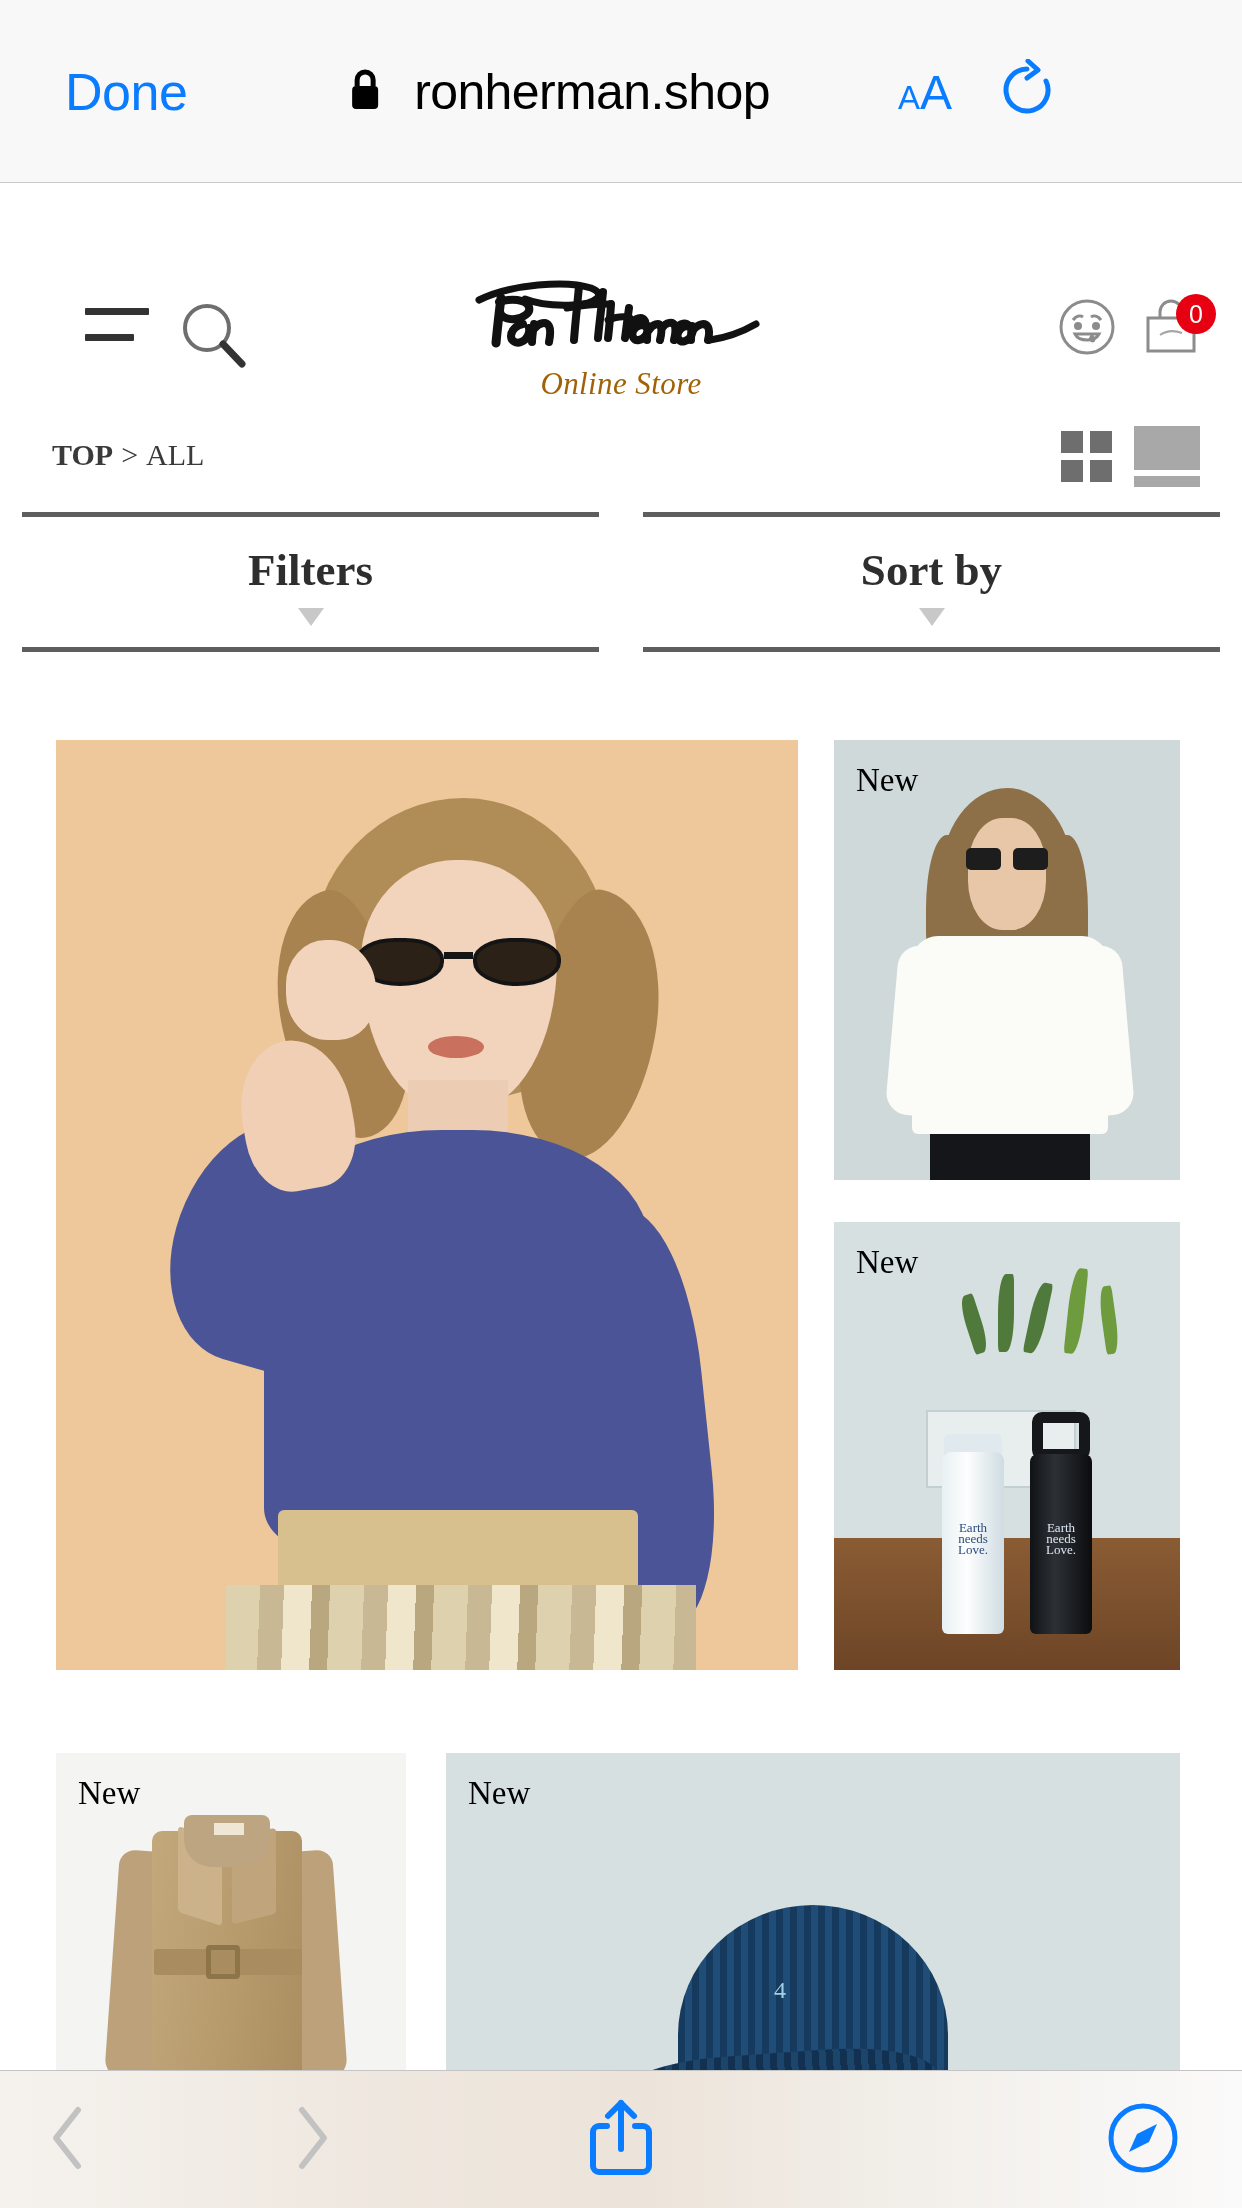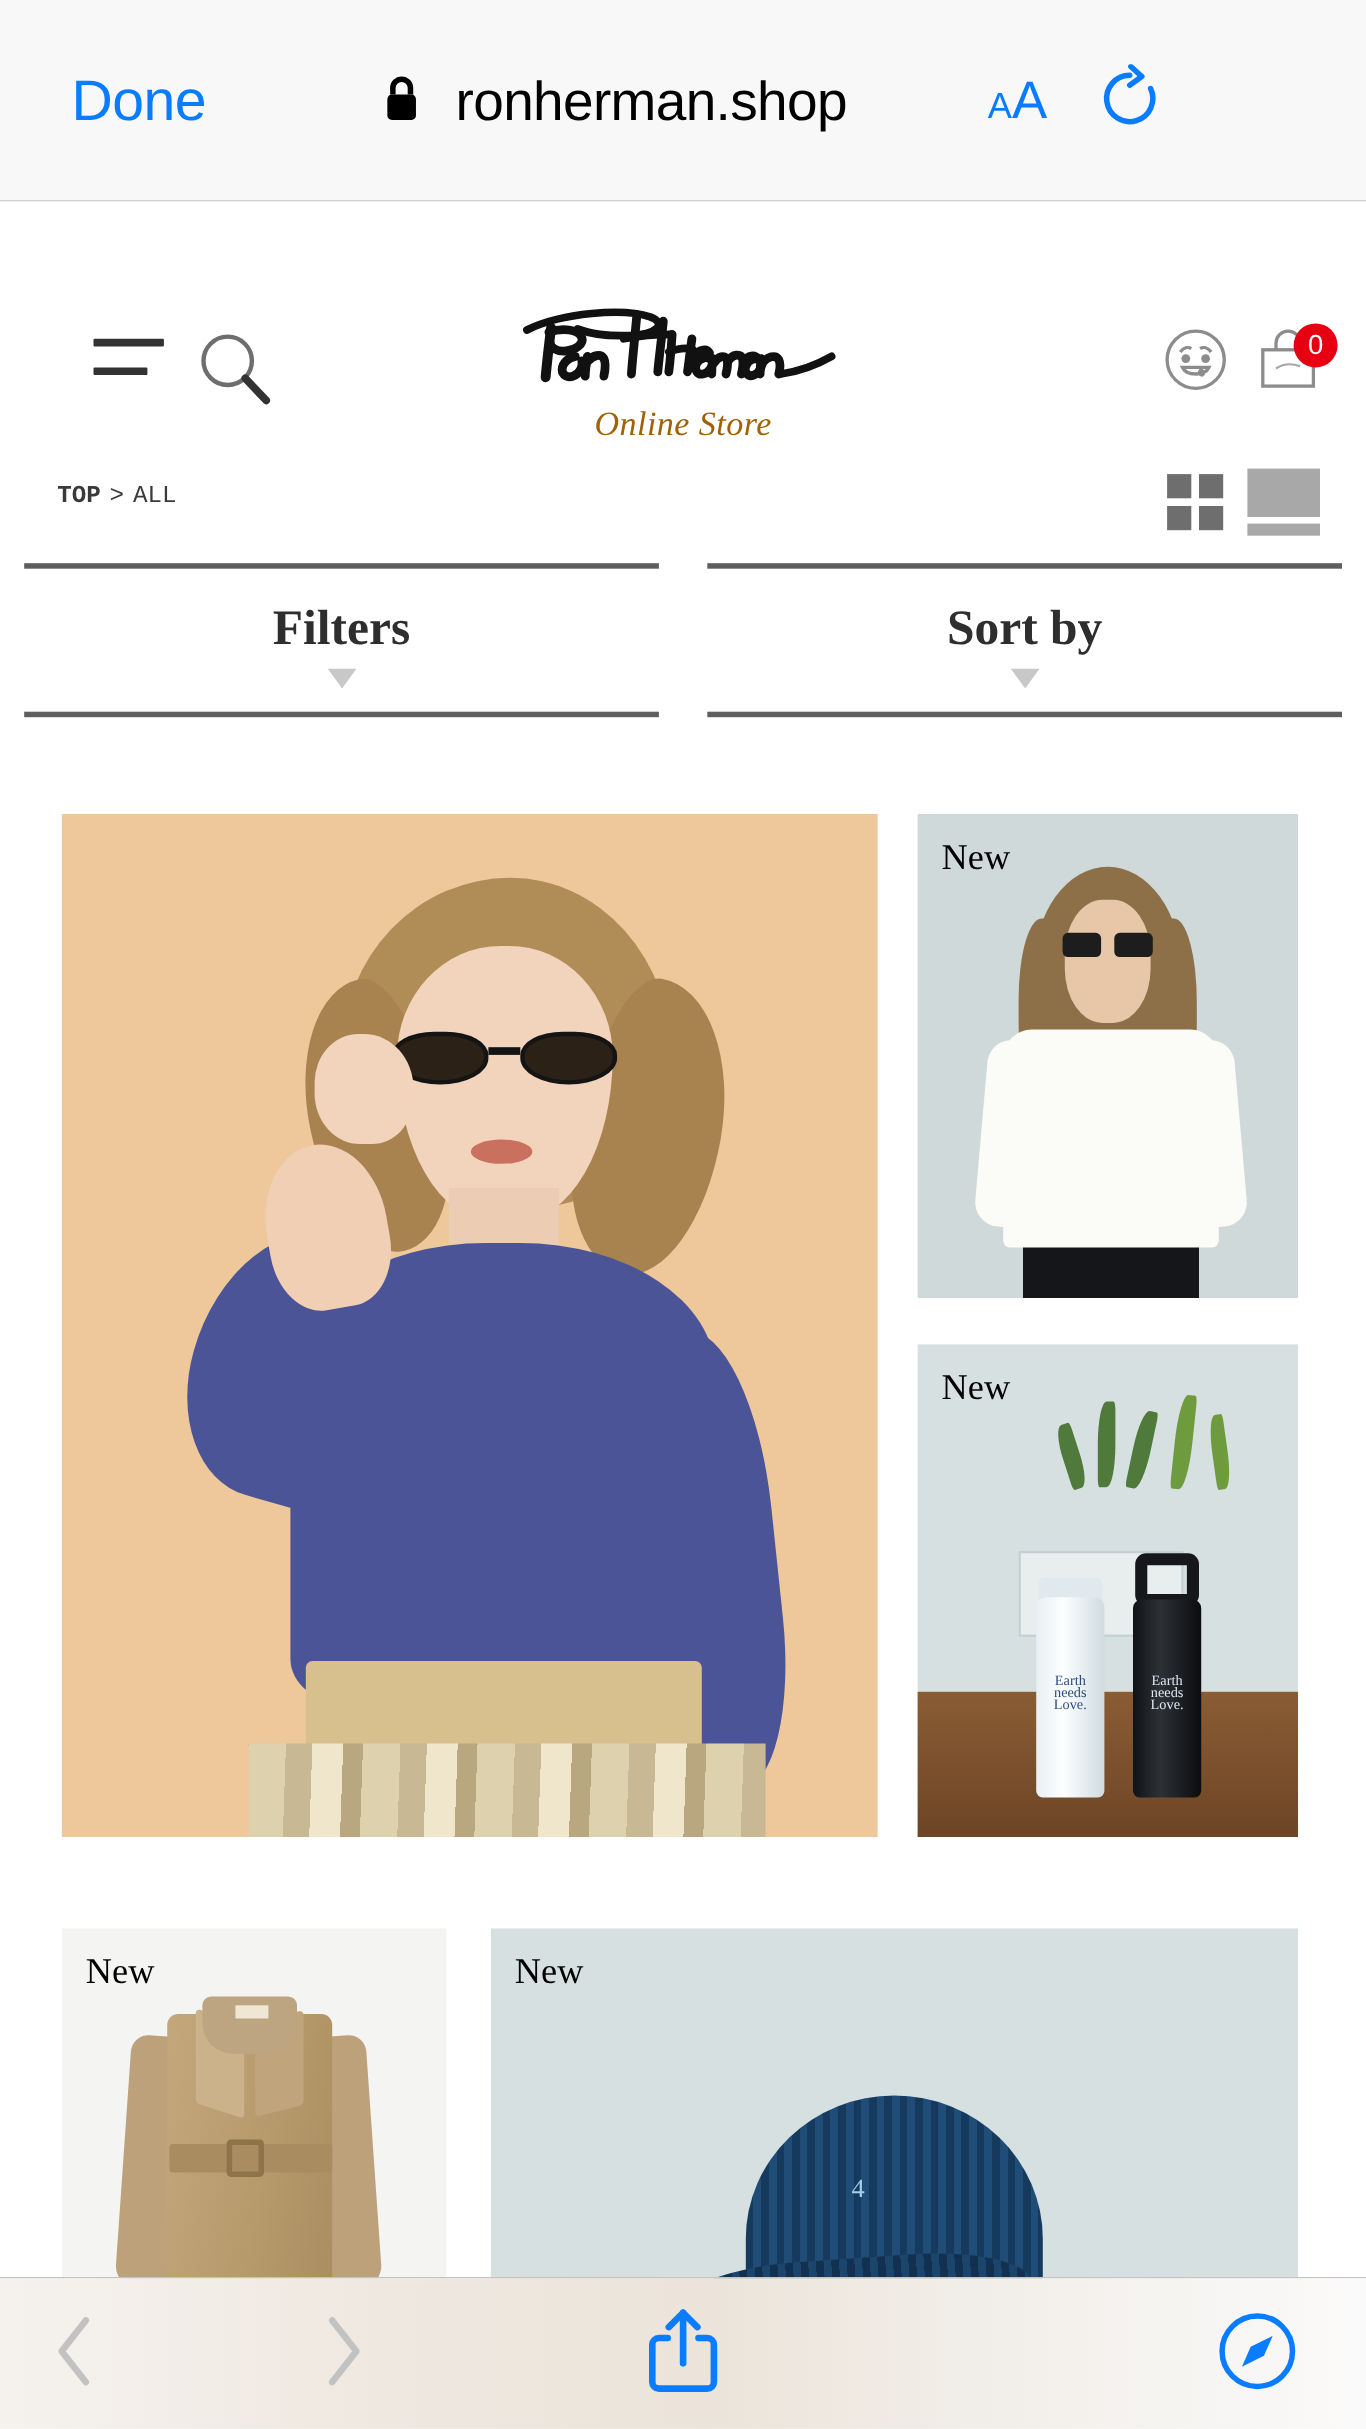--- a/index.html
+++ b/index.html
@@ -76,21 +76,21 @@
     font-size:25px; display:flex; align-items:center; justify-content:center;
     font-family:"Liberation Sans", sans-serif;
   }
 
   
   #breadcrumb-row{
     position:absolute; top:438px; left:0; width:1242px; height:60px;
   }
   .breadcrumb{
     position:absolute; left:52px; top:0;
-    font-family:Liberation Mono, monospace; font-size:22px; color:#3a3a3a;
+    font-family:Liberation Serif, serif; font-size:30px; color:#3a3a3a;
   }
   .breadcrumb .crumb-top{ font-weight:bold; }
   .breadcrumb .crumb-sep{ font-weight:normal; margin:0 8px; }
   .view-toggles{
     position:absolute; right:42px; top:-12px;
     display:flex; align-items:center; gap:22px;
   }
   .grid-toggle{
     display:grid; grid-template-columns:22px 22px; grid-template-rows:22px 22px;
     gap:7px;

